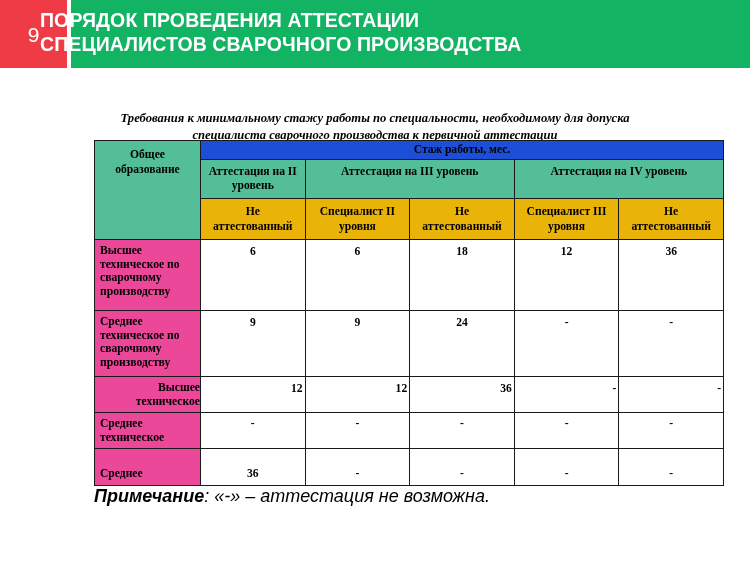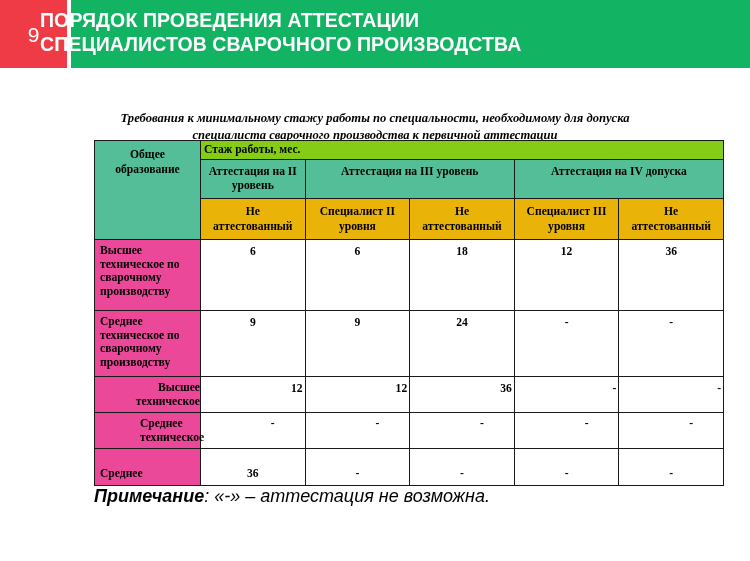--- a/index.html
+++ b/index.html
@@ -106,22 +106,22 @@
   .hd-light  { background: #eab308; text-align: center; }
 
   .hd-dark .inner, .hd-light .inner {
     padding: 4px 3px;
   }
   .hd-edu .inner {
     padding: 6px 4px 0 4px;
     line-height: 15px;
   }
   .hd-stazh {
-    background: #84cc16;
-    text-align: left;
+    background: #1d4ed8;
+    text-align: center;
     font-weight: normal;
     font-size: 11px;
   }
   .hd-stazh .inner { padding: 2px 3px 2px 3px; }
 
   .hd-level .inner { padding: 5px 4px; line-height: 14px; }
   .hd-cert .inner  { padding: 5px 4px; line-height: 15px; }
 
   td.edu-cell {
     background: #ec4899;
@@ -139,21 +139,21 @@
     font-size: 11.6px;
   }
   td.val-cell .inner { padding: 5px 2px 2px 2px; }
 
   tr.r-h1 td { height: 18px; }
   tr.r-h2 td { height: 38px; }
   tr.r-h3 td { height: 40px; }
   tr.r1 td { height: 70px; }
   tr.r2 td { height: 65px; }
   tr.r3 td { height: 27px; text-align: right; }
-  tr.r4 td { height: 33px; padding-left: 40px; }
+  tr.r4 td { height: 33px; }
   tr.r5 td { height: 35px; }
 
   tr.r5 td.edu-cell .inner { padding-top: 18px; }
   tr.r5 td.val-cell .inner { padding-top: 18px; }
   tr.r4 td.val-cell .inner { padding-top: 4px; }
 
   
   .note {
     position: absolute;
     left: 94px;
@@ -200,21 +200,21 @@
       </tr>
 
       <tr class="r-h2">
         <td class="c1 hd-dark hd-level">
           <div class="inner">Аттестация на II уровень</div>
         </td>
         <td class="hd-dark hd-level" colspan="2">
           <div class="inner">Аттестация на III уровень</div>
         </td>
         <td class="hd-dark hd-level" colspan="2">
-          <div class="inner">Аттестация на IV допуска</div>
+          <div class="inner">Аттестация на IV уровень</div>
         </td>
       </tr>
 
       <tr class="r-h3">
         <td class="c1 hd-light hd-cert">
           <div class="inner">Не аттестованный</div>
         </td>
         <td class="c2 hd-light hd-cert">
           <div class="inner">Специалист II уровня</div>
         </td>

